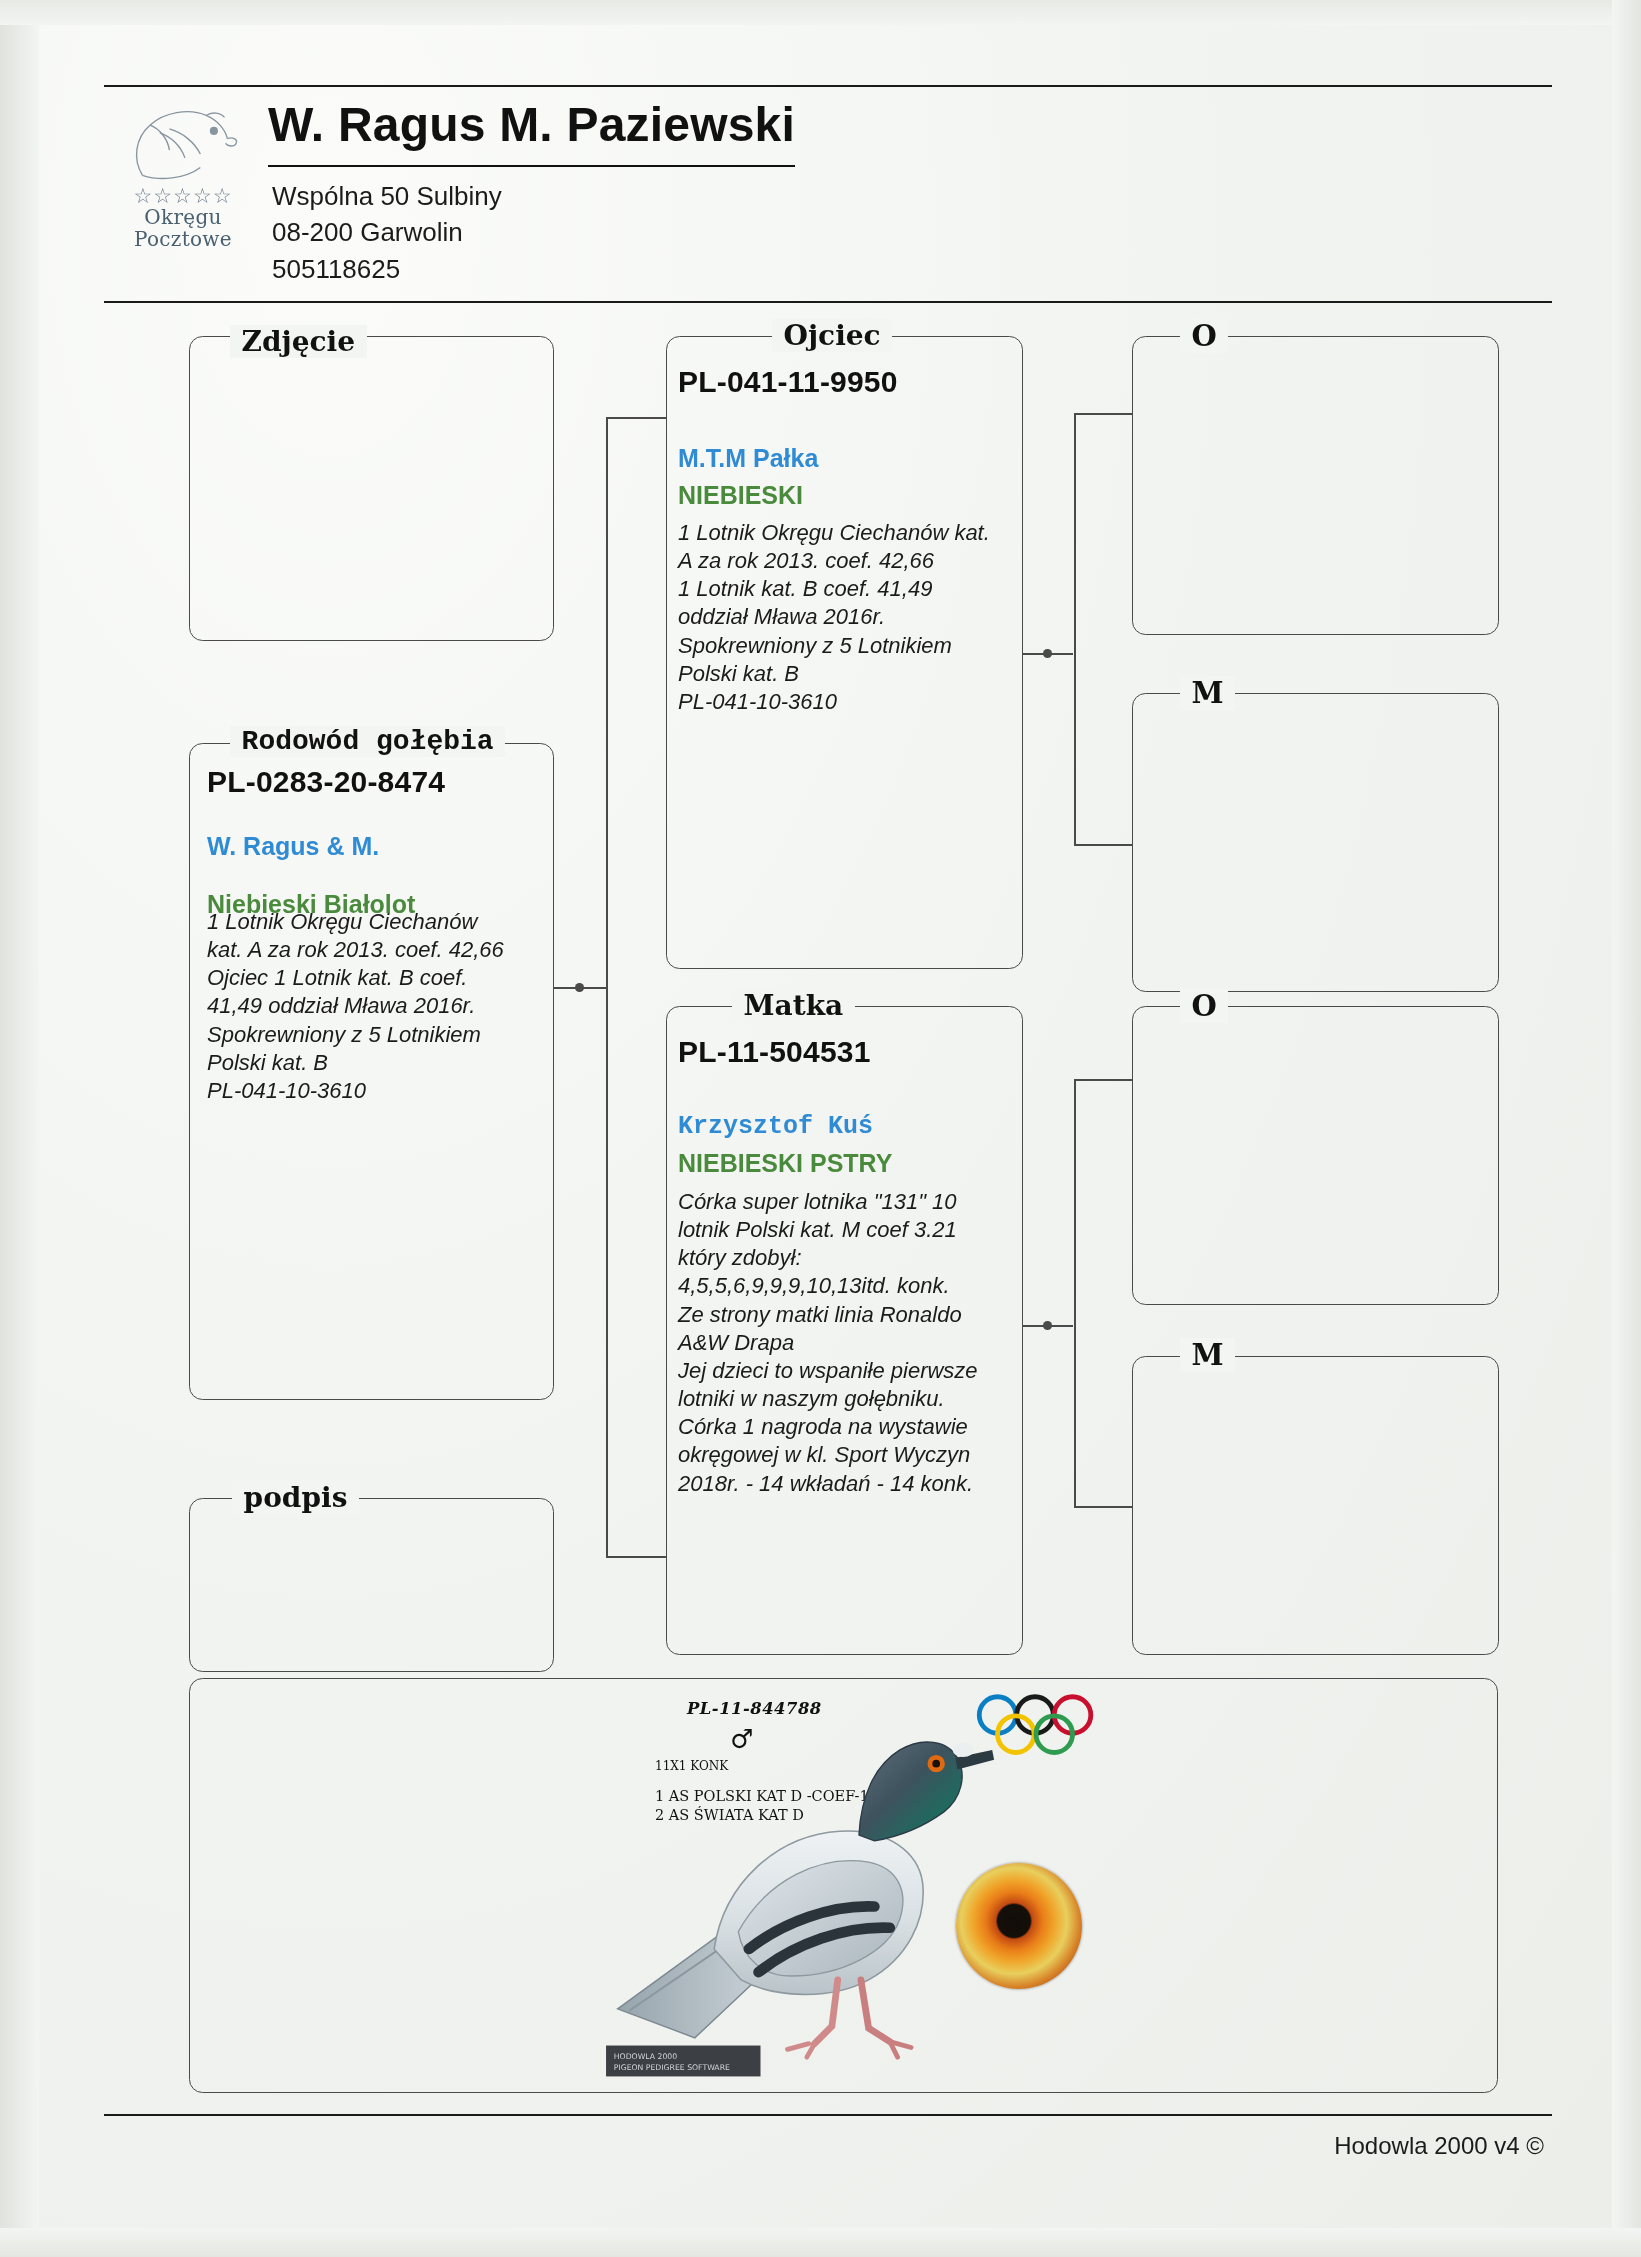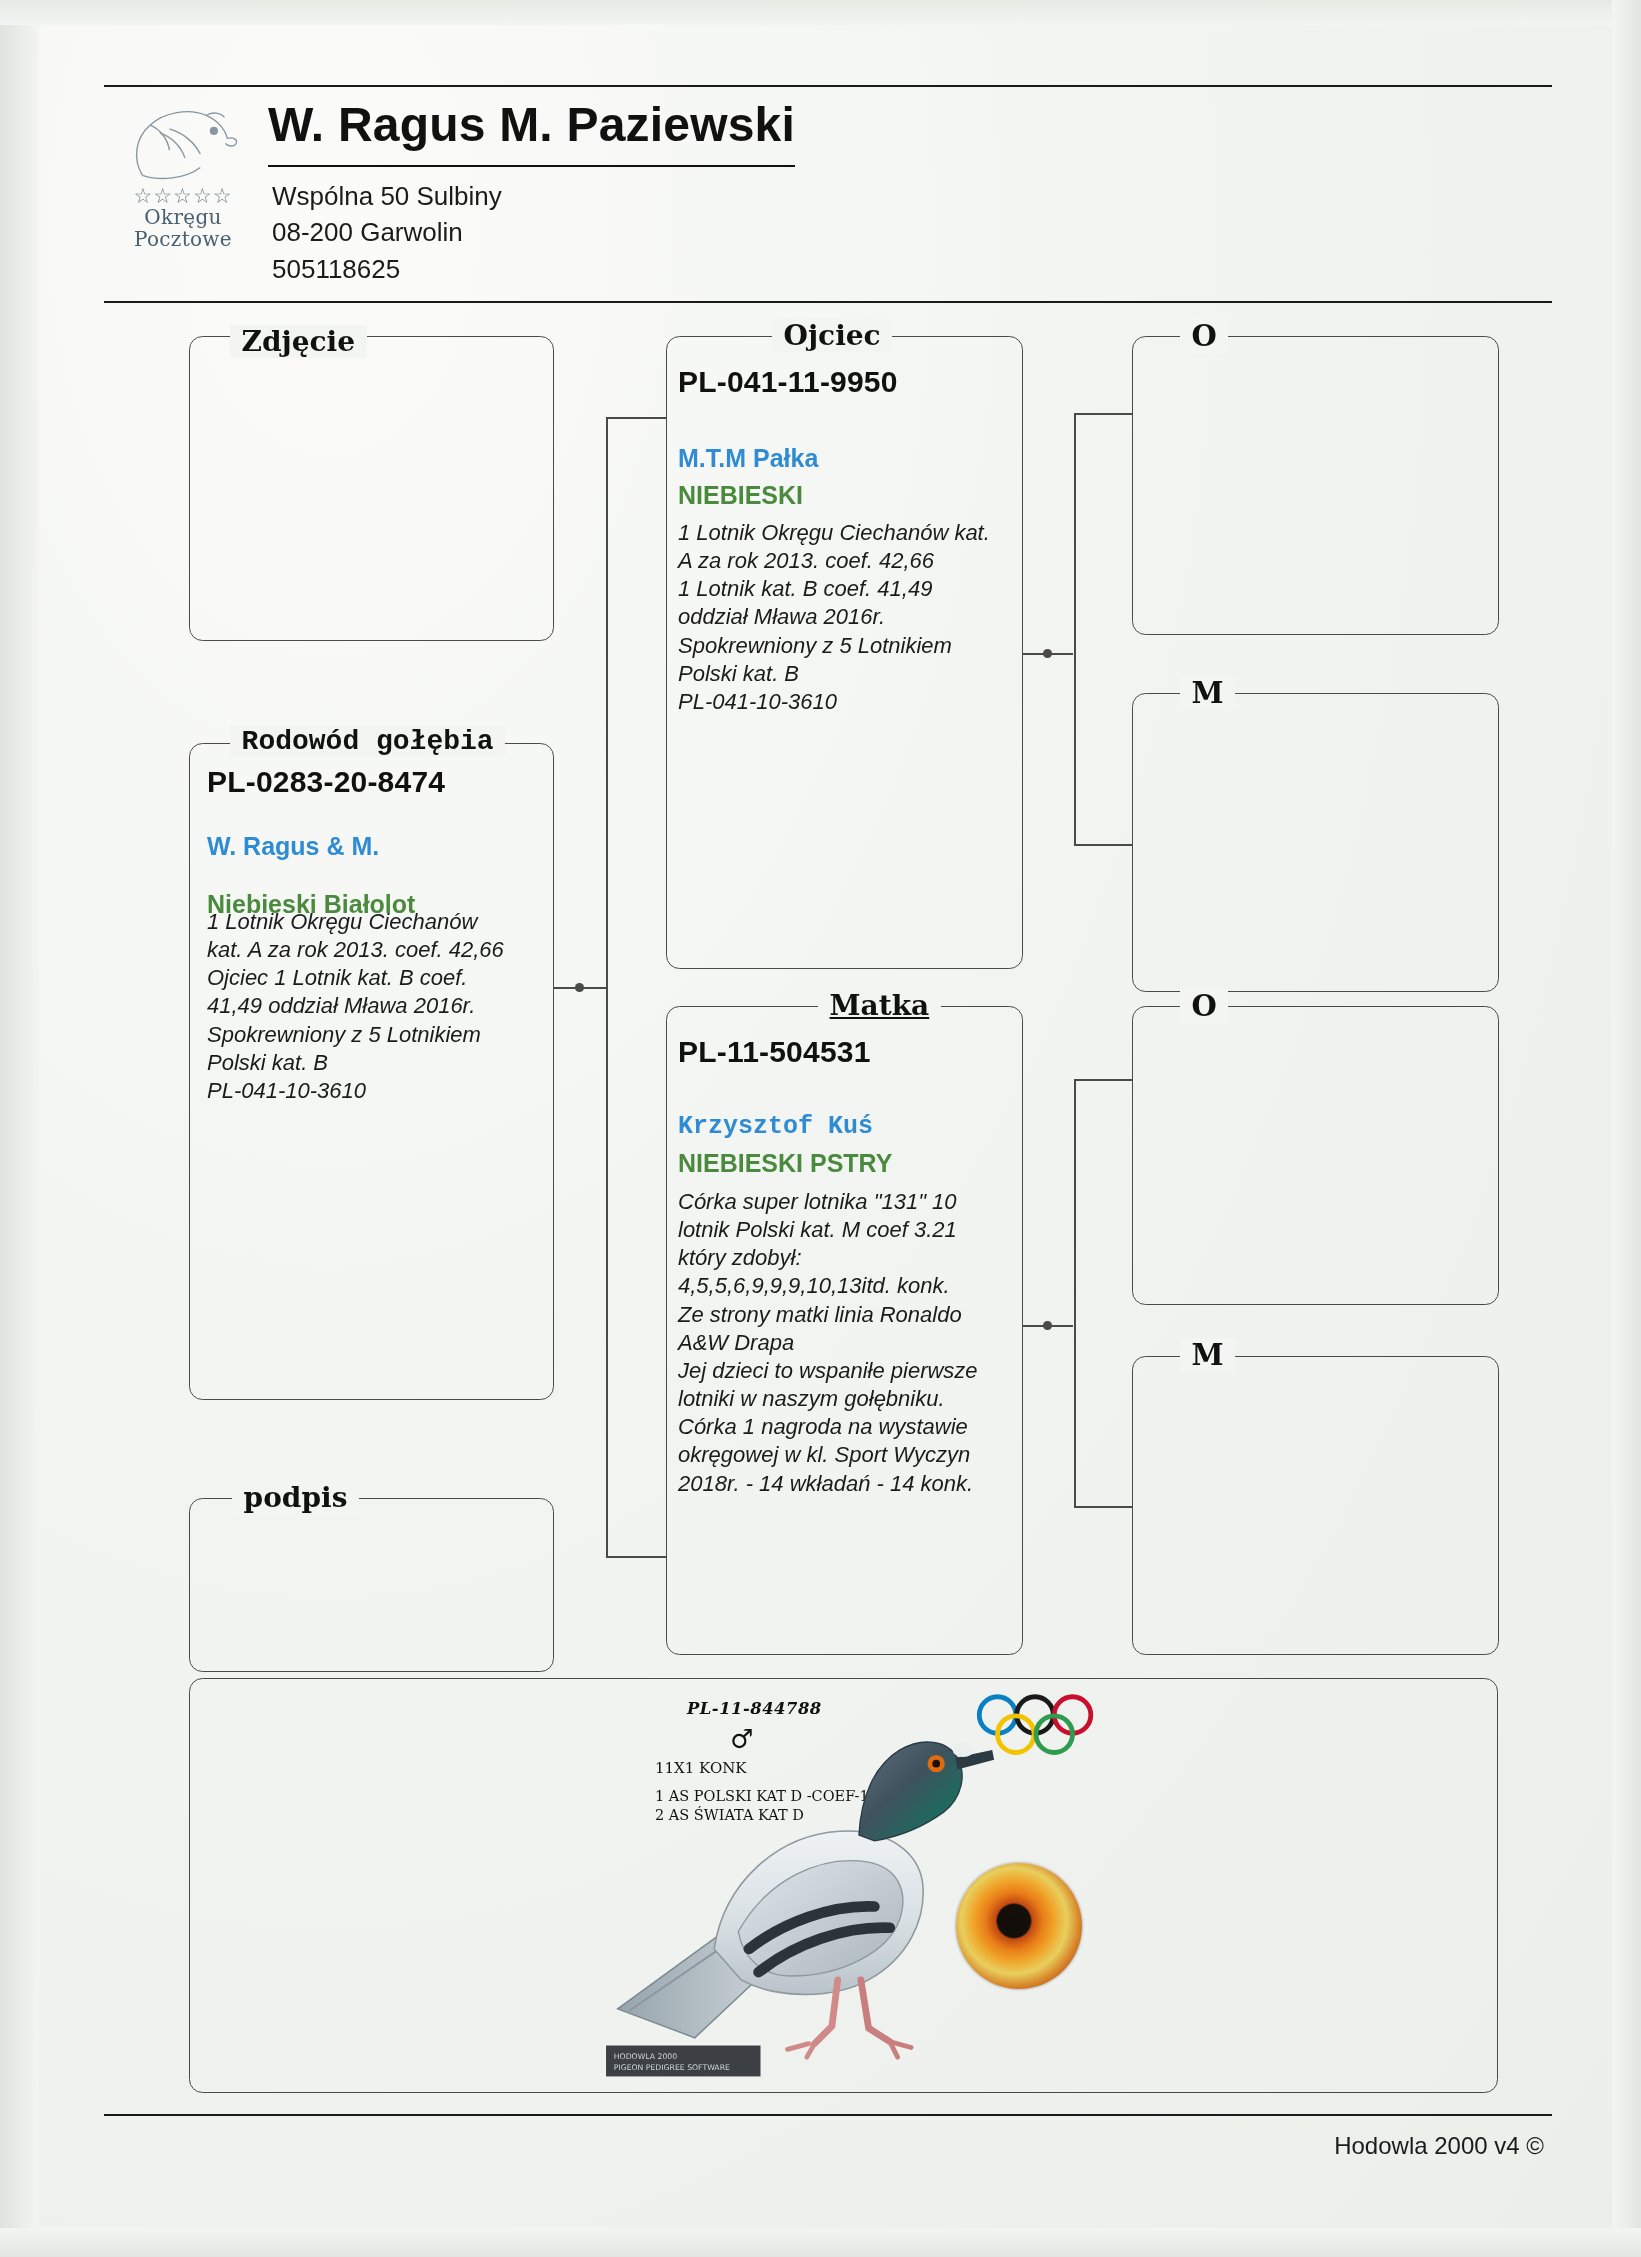--- a/index.html
+++ b/index.html
@@ -180,21 +180,21 @@
     left: 687px; top: 1699px;
     font-size: 16.4px; font-weight: bold; font-style: italic;
     letter-spacing: 0.5px;
   }
   #pc-sex {
     left: 730px; top: 1724px;
     font-size: 26px;
   }
   #pc-konk {
     left: 655px; top: 1759px;
-    font-size: 15px;
+    font-size: 12px;
   }
   #pc-as1 {
     left: 655px; top: 1788px;
     font-size: 14.5px;
   }
   #pc-as2 {
     left: 655px; top: 1807px;
     font-size: 14.5px;
   }
   .rings-olympic {
@@ -291,21 +291,21 @@
   <div class="legend" style="left:772px; top:319px;">Ojciec</div>
   <div class="ring" style="left:678px; top:365px;">PL-041-11-9950</div>
   <div class="owner" style="left:678px; top:444px;">M.T.M Pałka</div>
   <div class="color" style="left:678px; top:481px;">NIEBIESKI</div>
   <div class="notes" style="left:678px; top:519px; width:321px;">1 Lotnik Okręgu Ciechanów kat. A za rok 2013.  coef. 42,66
 1 Lotnik kat. B coef. 41,49 oddział Mława 2016r.
 Spokrewniony z 5 Lotnikiem Polski kat. B
 PL-041-10-3610</div>
 
   <div class="box" style="left:666px; top:1006px; width:357px; height:649px;"></div>
-  <div class="legend" style="left:818px; top:989px;text-decoration:underline;">Matka</div>
+  <div class="legend" style="left:732px; top:989px;">Matka</div>
   <div class="ring" style="left:678px; top:1035px;">PL-11-504531</div>
   <div class="owner" style="left:678px; top:1112px;font-family:Liberation Mono, monospace;">Krzysztof Kuś</div>
   <div class="color" style="left:678px; top:1149px;">NIEBIESKI PSTRY</div>
   <div class="notes" style="left:678px; top:1188px; width:326px;">Córka super lotnika "131" 10 lotnik Polski kat. M coef 3.21 który zdobył:
 4,5,5,6,9,9,9,10,13itd.  konk.
 Ze strony matki linia Ronaldo A&amp;W Drapa
 Jej dzieci to wspaniłe pierwsze lotniki w naszym gołębniku. Córka 1 nagroda na wystawie okręgowej w kl. Sport Wyczyn 2018r. - 14 wkładań - 14 konk.</div>
 
   <div class="box" style="left:1132px; top:336px; width:367px; height:299px;"></div>
   <div class="legend letter" style="left:1180px; top:319px;">O</div>

